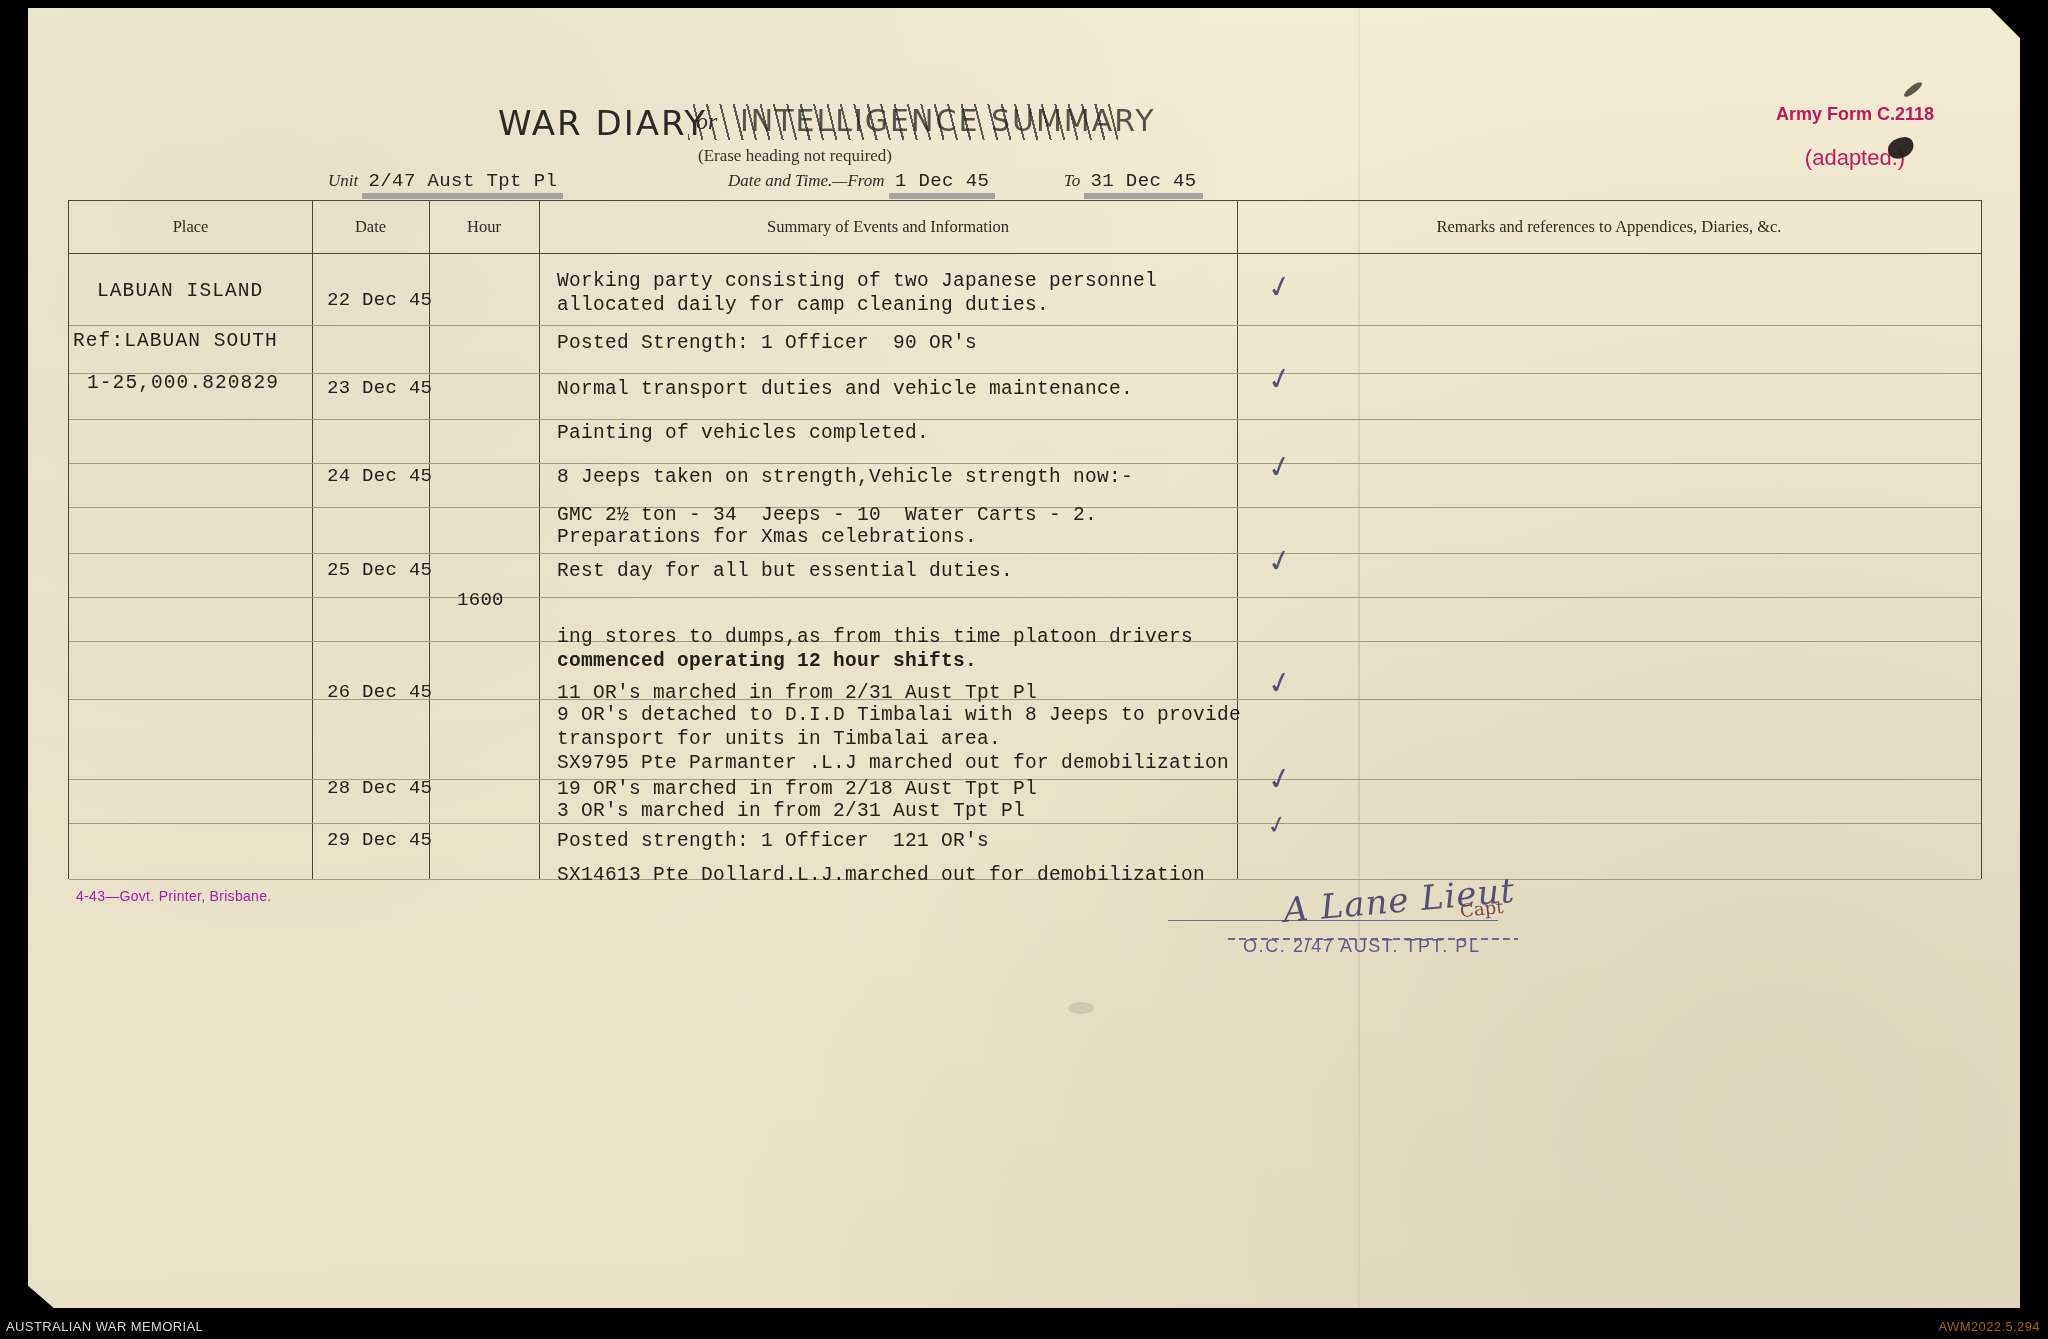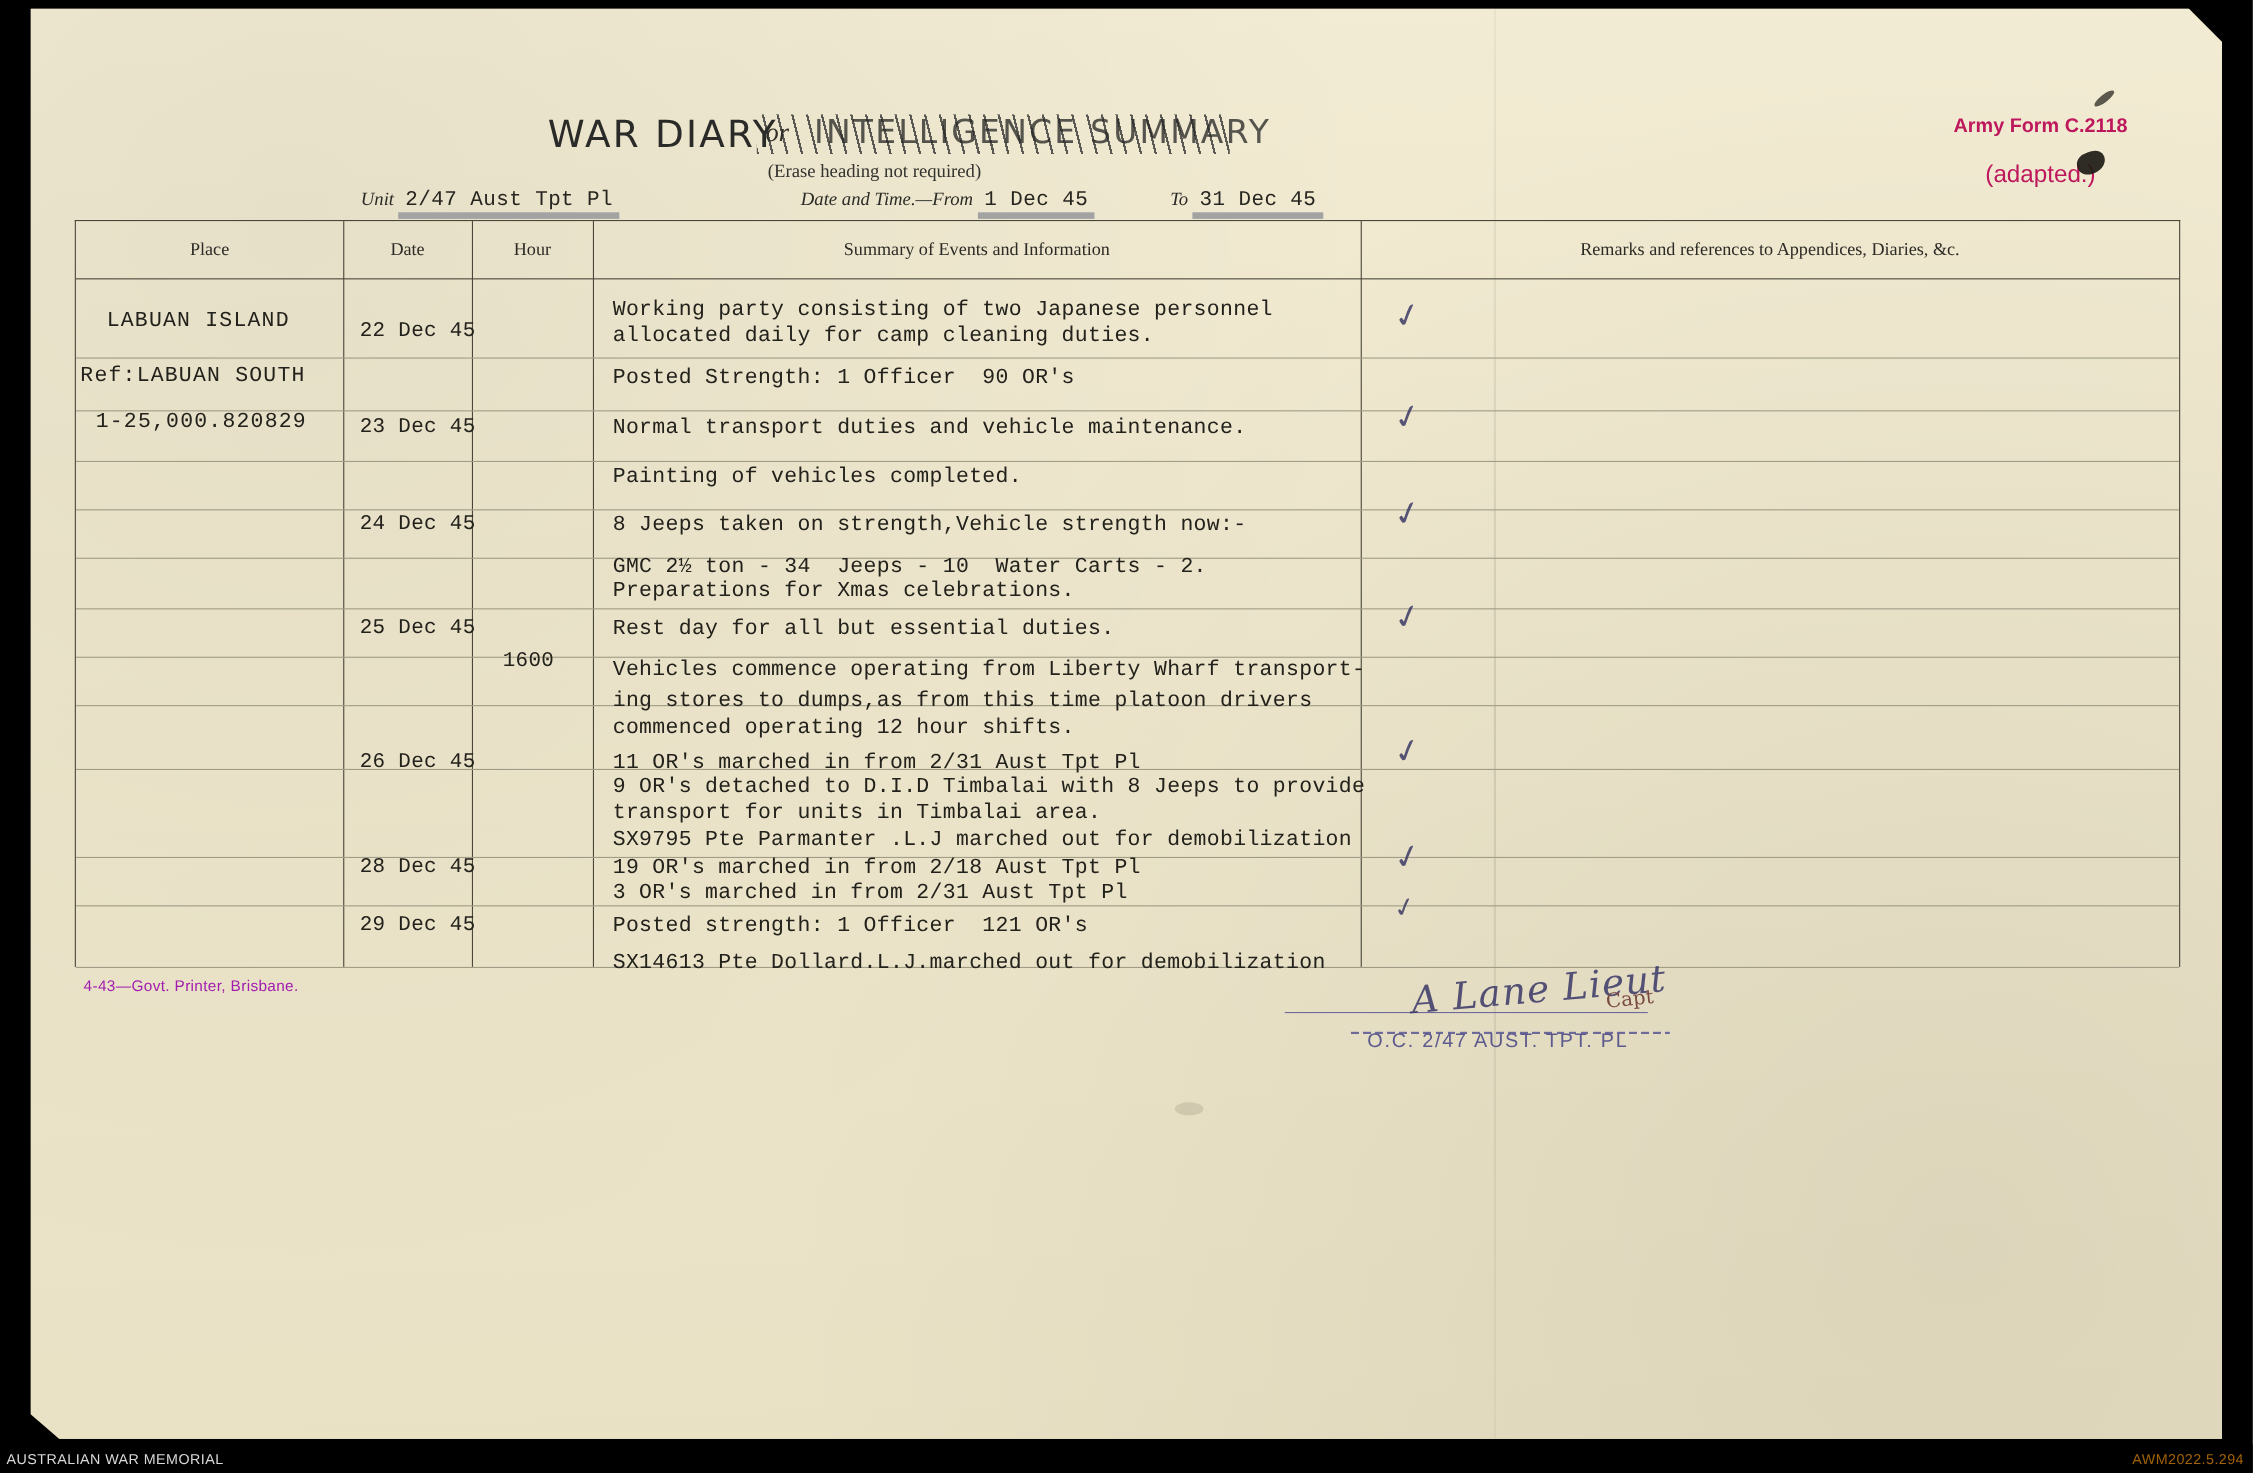--- a/index.html
+++ b/index.html
@@ -236,23 +236,22 @@
 
     <div class="cell sum" style="left:488px;top:68px;">Working party consisting of two Japanese personnel</div>
     <div class="cell sum" style="left:488px;top:92px;">allocated daily for camp cleaning duties.</div>
     <div class="cell sum" style="left:488px;top:130px;">Posted Strength: 1 Officer  90 OR's</div>
     <div class="cell sum" style="left:488px;top:176px;">Normal transport duties and vehicle maintenance.</div>
     <div class="cell sum" style="left:488px;top:220px;">Painting of vehicles completed.</div>
     <div class="cell sum" style="left:488px;top:264px;">8 Jeeps taken on strength,Vehicle strength now:-</div>
     <div class="cell sum" style="left:488px;top:302px;">GMC 2½ ton - 34  Jeeps - 10  Water Carts - 2.</div>
     <div class="cell sum" style="left:488px;top:324px;">Preparations for Xmas celebrations.</div>
     <div class="cell sum" style="left:488px;top:358px;">Rest day for all but essential duties.</div>
-    <div class="cell sum" style="left:488px;top:396px;">Vehicles commence operating from Liberty Wharf transport-</div>
     <div class="cell sum" style="left:488px;top:424px;">ing stores to dumps,as from this time platoon drivers</div>
-    <div class="cell sum" style="left:488px;top:448px;">commenced operating 12 hour shifts.</div>
+    <div class="cell sum" style="left:488px;top:448px;font-weight:bold;">commenced operating 12 hour shifts.</div>
     <div class="cell sum" style="left:488px;top:480px;">11 OR's marched in from 2/31 Aust Tpt Pl</div>
     <div class="cell sum" style="left:488px;top:502px;">9 OR's detached to D.I.D Timbalai with 8 Jeeps to provide</div>
     <div class="cell sum" style="left:488px;top:526px;">transport for units in Timbalai area.</div>
     <div class="cell sum" style="left:488px;top:550px;">SX9795 Pte Parmanter .L.J marched out for demobilization</div>
     <div class="cell sum" style="left:488px;top:576px;">19 OR's marched in from 2/18 Aust Tpt Pl</div>
     <div class="cell sum" style="left:488px;top:598px;">3 OR's marched in from 2/31 Aust Tpt Pl</div>
     <div class="cell sum" style="left:488px;top:628px;">Posted strength: 1 Officer  121 OR's</div>
     <div class="cell sum" style="left:488px;top:662px;">SX14613 Pte Dollard.L.J.marched out for demobilization</div>
 
     <div class="tick" style="left:1198px;top:68px;">✓</div>

